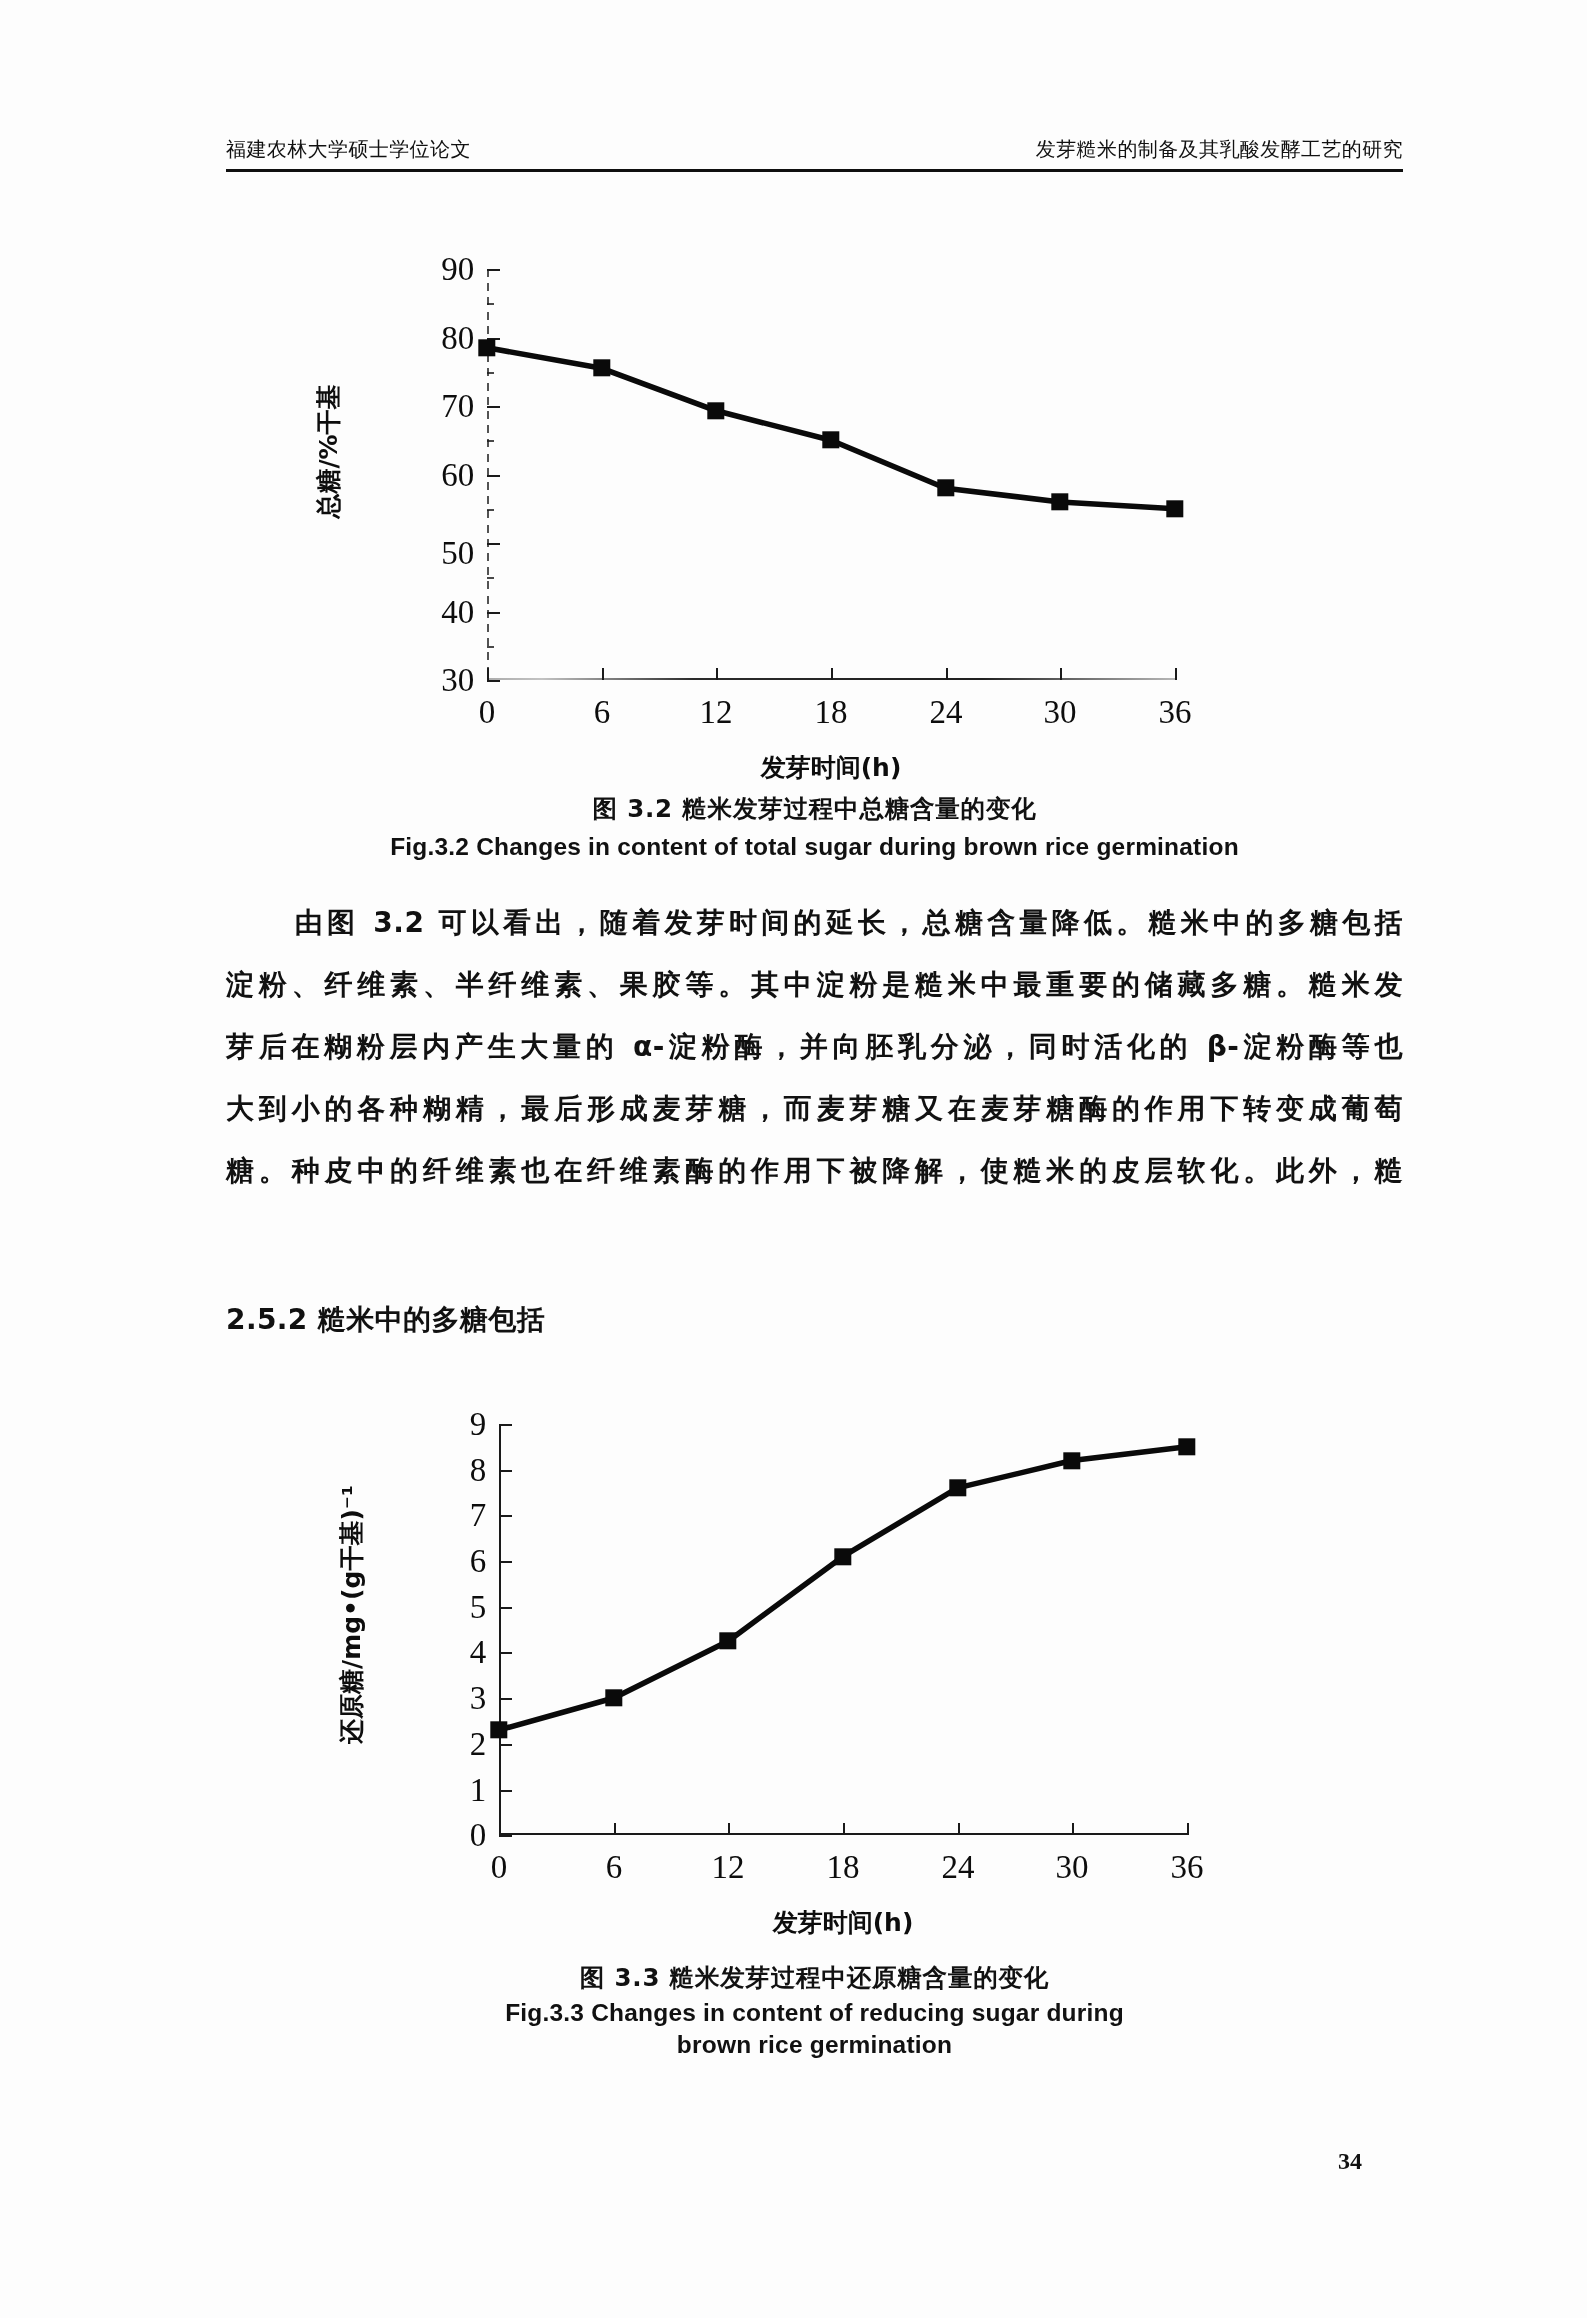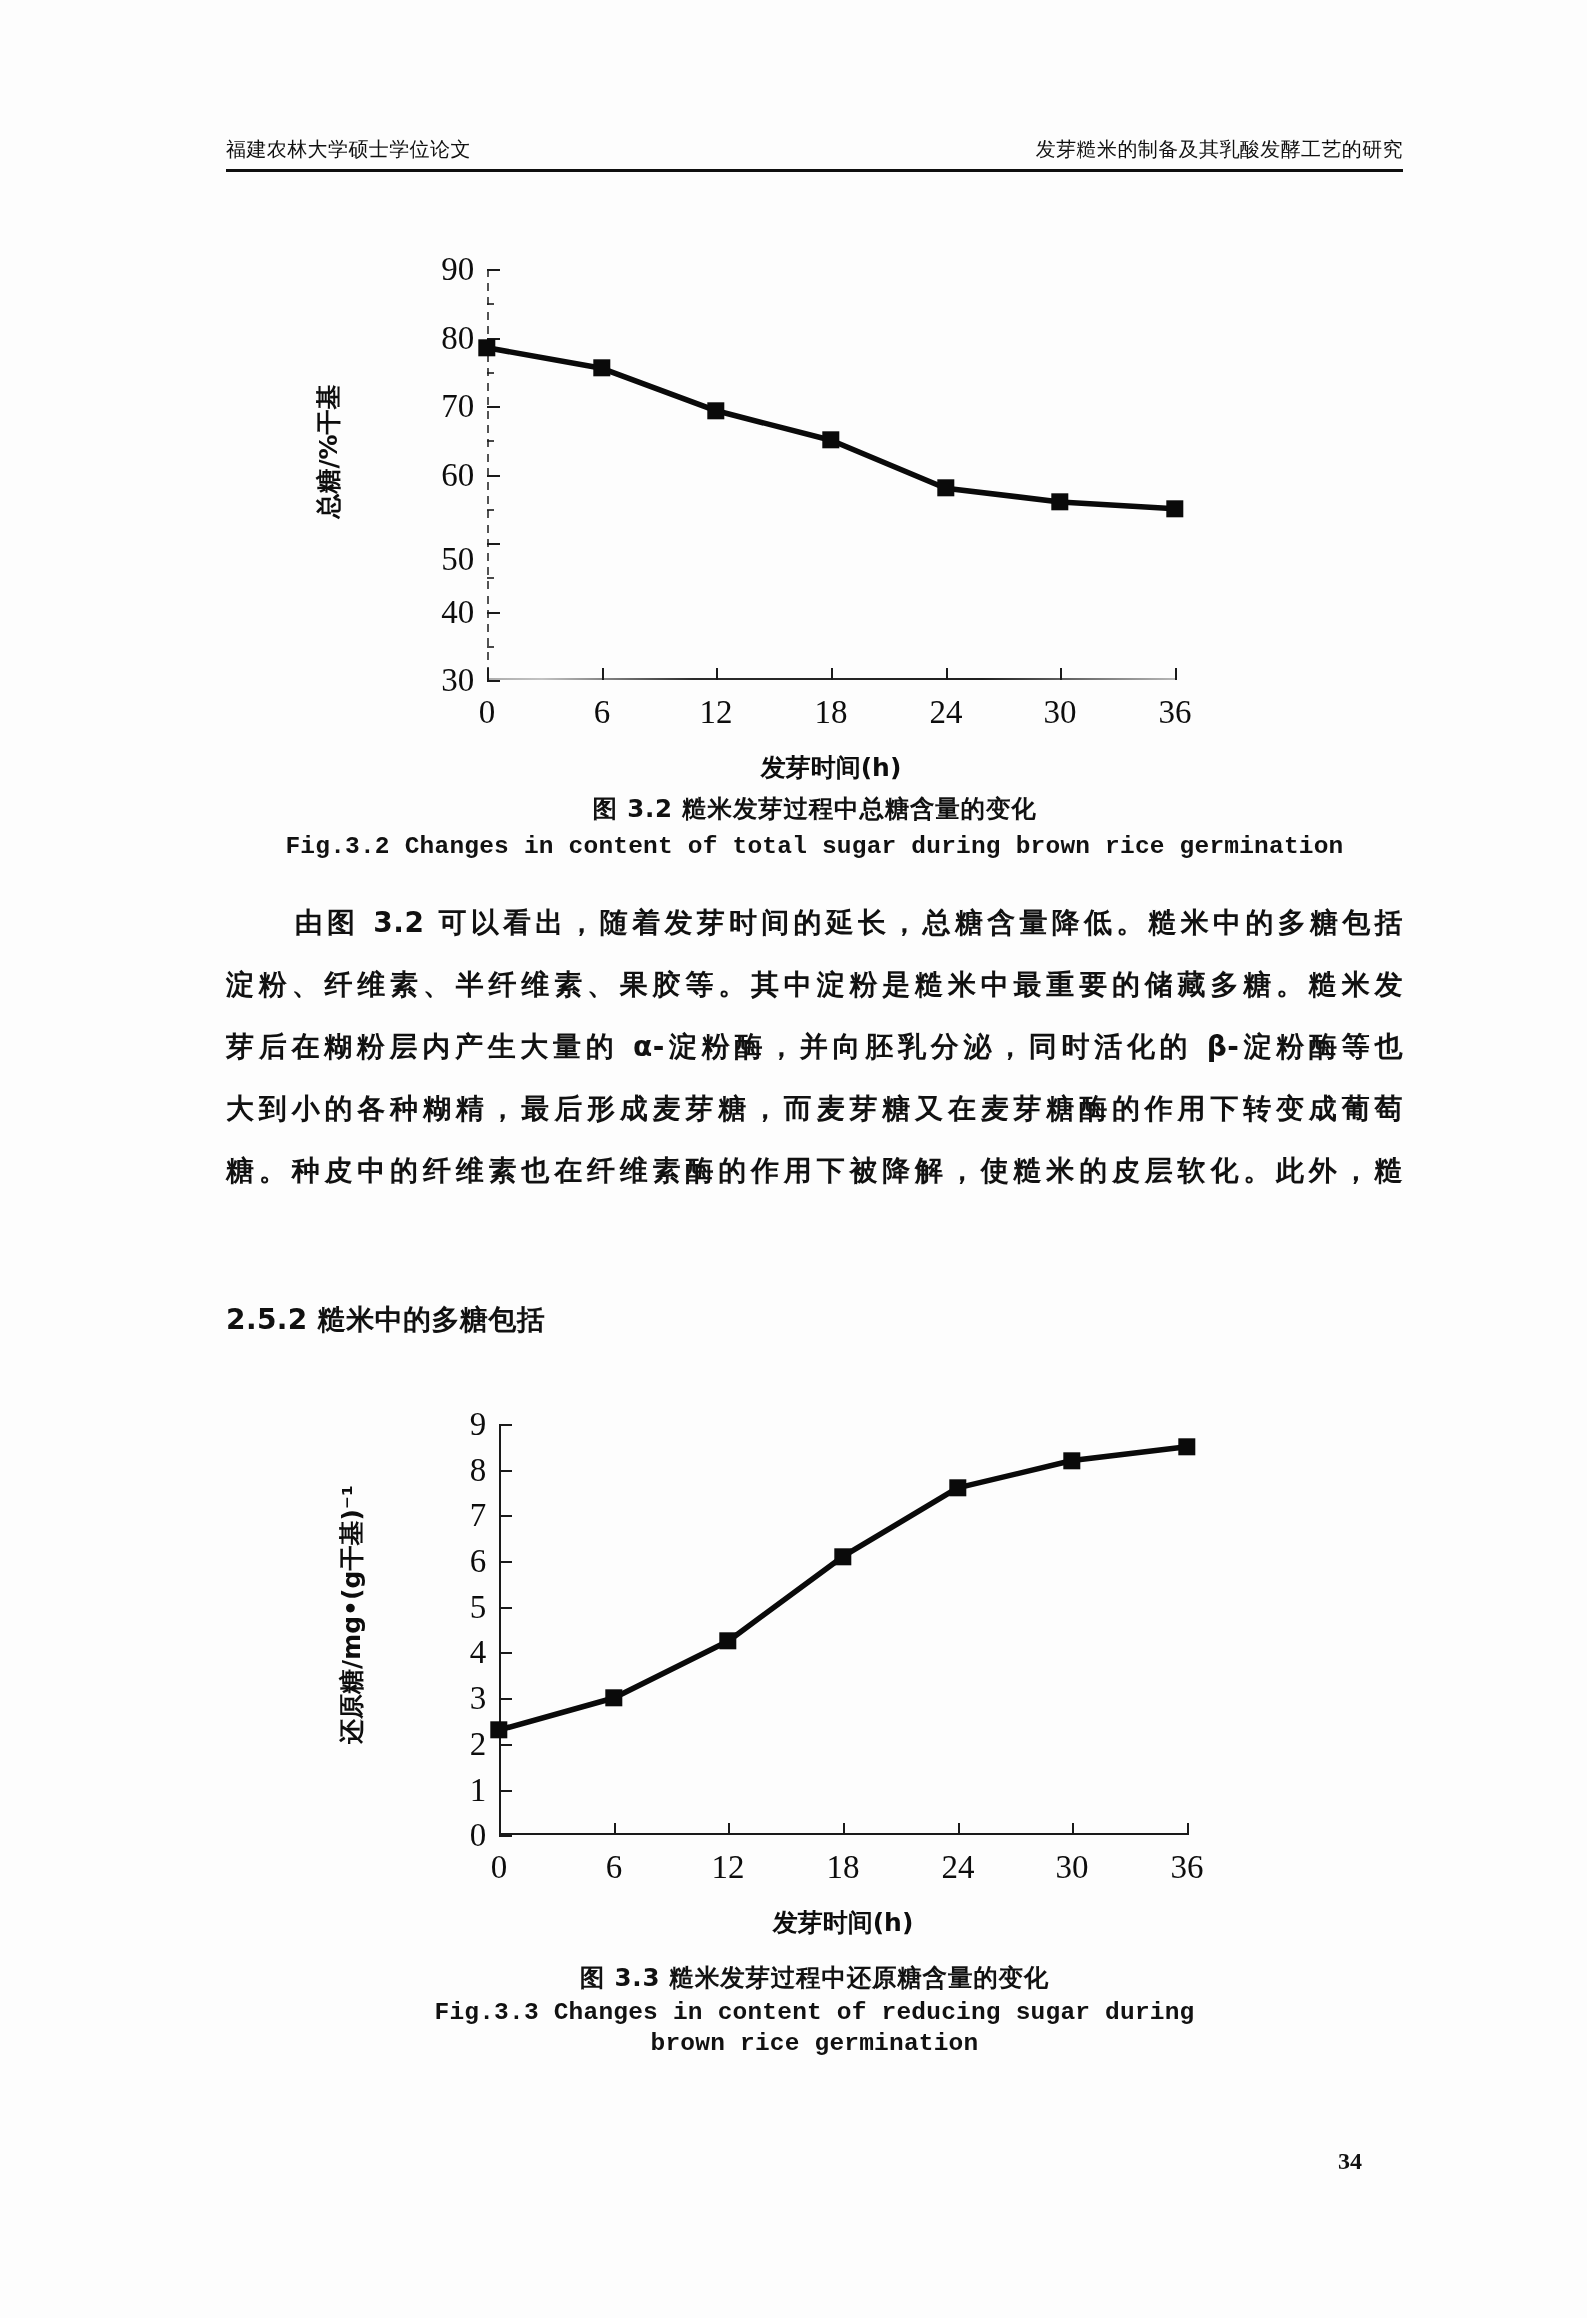--- a/index.html
+++ b/index.html
@@ -156,21 +156,21 @@
     text-align: center;
   }
   .cap-cn {
     font-family: "DejaVu Sans", sans-serif;
     font-weight: bold;
     font-size: 24.5px;
     letter-spacing: 0.8px;
     color: #111;
   }
   .cap-en {
-    font-family: Liberation Mono, monospace;
+    font-family: Liberation Sans, sans-serif;
     font-weight: bold;
     font-size: 24.5px;
     letter-spacing: 0.2px;
     color: #111;
     margin-top: 8px;
   }
   .cap-en.tight { margin-top: 4.7px; }
 
   
   .body-text {
@@ -227,21 +227,21 @@
       <div class="axis-y-line faint"></div>
       <div class="axis-x-line faint"></div>
       <svg class="series" id="svg32" width="688" height="411" viewBox="0 0 870 520">
           <polyline points="0,99.66666666666669 145,125.66666666666669 290,179.40000000000003 435,216.66666666666663 580,277.33333333333337 725,294.66666666666663 870,303.3333333333333" fill="none" stroke="#0a0a0a" stroke-width="7" stroke-linejoin="round"></polyline>
         </svg>
     <div class="tick-y" style="top: 411px;"></div>
         <div class="ylabel-num" style="top: 411px;">30</div>
         <div class="tick-y" style="top: 343px;"></div>
         <div class="ylabel-num" style="top: 343px;">40</div>
         <div class="tick-y" style="top: 274px;"></div>
-        <div class="ylabel-num" style="top: 290px; text-align: right;">50</div>
+        <div class="ylabel-num" style="top: 284px; text-align: right;">50</div>
         <div class="tick-y" style="top: 206px;"></div>
         <div class="ylabel-num" style="top: 206px;">60</div>
         <div class="tick-y" style="top: 137px;"></div>
         <div class="ylabel-num" style="top: 137px;">70</div>
         <div class="tick-y" style="top: 69px;"></div>
         <div class="ylabel-num" style="top: 69px;">80</div>
         <div class="tick-y" style="top: 0px;"></div>
         <div class="ylabel-num" style="top: 0px;">90</div>
         <div class="tick-y minor" style="top: 377px;"></div>
         <div class="tick-y minor" style="top: 308px;"></div>

